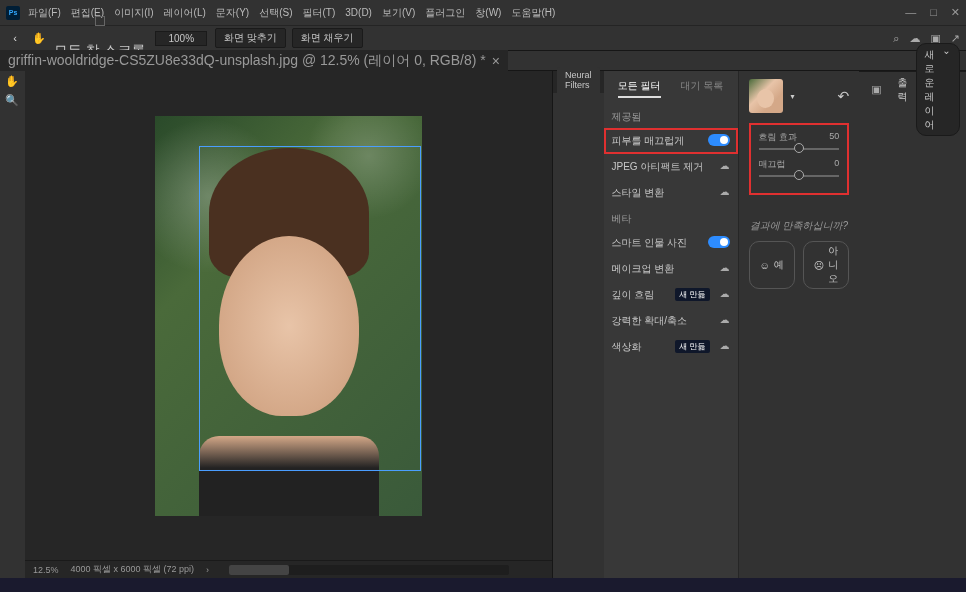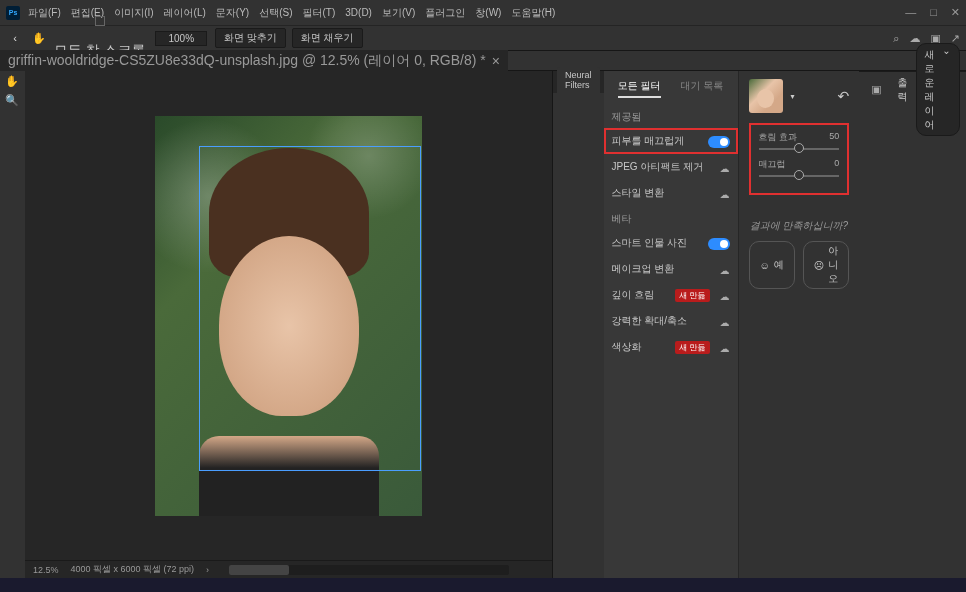--- a/index.html
+++ b/index.html
@@ -39,28 +39,28 @@
     .right-panel { width: 414px; background: #323232; display: flex; flex-direction: row; border-left: 1px solid #161616; }
     .panel-tab-row { height: 22px; display: flex; align-items: flex-end; padding: 0 4px; background: #262626; }
     .panel-tab { background: #323232; padding: 3px 8px; font-size: 9px; border-radius: 3px 3px 0 0; }
     .panel-body { flex: 1; display: flex; }
     .filter-list-col { width: 135px; background: #383838; display: flex; flex-direction: column; border-right: 1px solid #262626; }
     .list-tabs { display: flex; justify-content: center; gap: 20px; padding: 8px 0 6px; font-size: 10px; }
     .list-tab { cursor: pointer; padding-bottom: 3px; }
     .list-tab.active { border-bottom: 2px solid #ddd; color: #fff; }
     .list-tab.inactive { color: #888; }
     .section-label { font-size: 10px; color: #999; padding: 6px 8px 4px; }
-    .filter-row { display: flex; align-items: flex-end; padding: 6px 8px; font-size: 10px; cursor: pointer; gap: 6px; position: relative; }
+    .filter-row { display: flex; align-items: flex-start; padding: 6px 8px; font-size: 10px; cursor: pointer; gap: 6px; position: relative; }
     .filter-row.highlighted { border: 2px solid #e03030; padding: 4px 6px; }
     .toggle { width: 22px; height: 12px; border-radius: 6px; background: #555; margin-left: auto; position: relative; cursor: pointer; }
     .toggle.on { background: #2d8cff; }
     .toggle .knob { width: 8px; height: 8px; background: #fff; border-radius: 50%; position: absolute; top: 2px; left: 2px; }
     .toggle.on .knob { left: 12px; }
     .cloud-icon { color: #aaa; margin-left: auto; font-size: 10px; }
-    .badge { background: #b91c1c; color: #fff; font-size: 8px; padding: 1px 4px; border-radius: 2px; margin-left: auto; }
+    .badge { background: #0f172a; color: #fff; font-size: 8px; padding: 1px 4px; border-radius: 2px; margin-left: auto; }
     .badge + .cloud-icon { margin-left: 4px; }
     .controls-col { flex: 1; display: flex; flex-direction: column; padding: 8px 10px; position: relative; }
     .thumb-row { display: flex; align-items: center; gap: 8px; margin-bottom: 10px; }
     .face-thumb { width: 34px; height: 34px; background: linear-gradient(135deg, #4a6a3a, #e8c4a8 40%, #d4a888 70%); border-radius: 3px; position: relative; overflow: hidden; }
     .face-thumb::after { content: ''; position: absolute; top: 30%; left: 25%; width: 50%; height: 55%; background: #e8c4a8; border-radius: 50%; }
     .dd-caret { cursor: pointer; color: #ccc; font-size: 8px; }
     .reset-icon { margin-left: auto; cursor: pointer; color: #ccc; font-size: 14px; }
     .sliders-box { border: 2px solid #e03030; padding: 6px 8px 8px; }
     .slider-group { margin-bottom: 8px; }
     .slider-label-row { display: flex; justify-content: space-between; font-size: 9px; color: #aaa; margin-bottom: 4px; }

